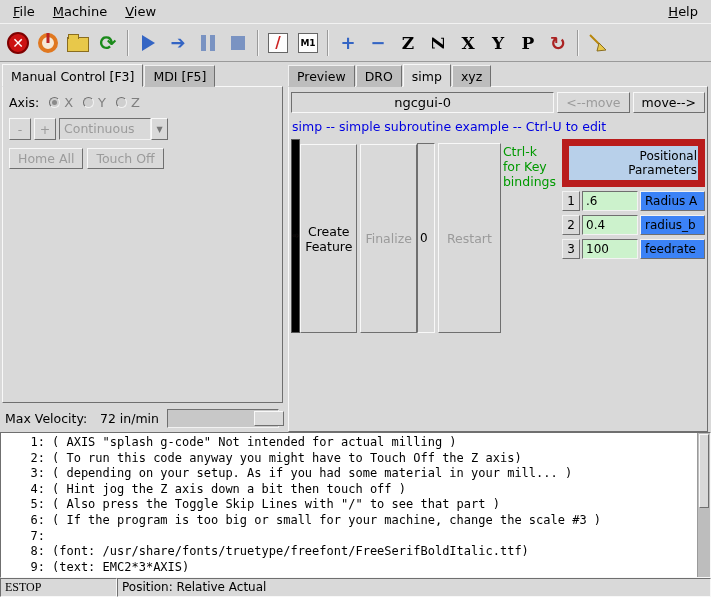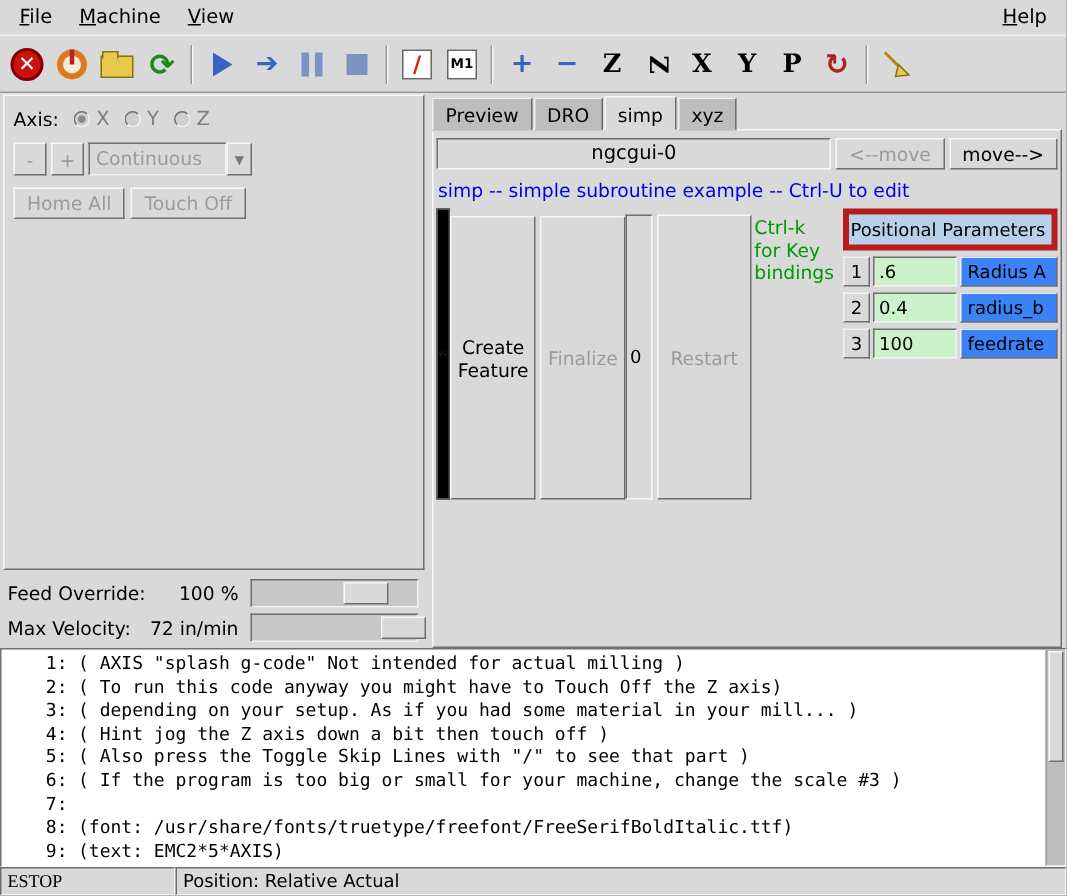--- a/index.html
+++ b/index.html
@@ -77,21 +77,21 @@
   .desc{color:#0000e0;font-size:12.5px;padding:2px 3px 5px;}
   .workrow{display:flex;gap:4px;padding:0 2px;}
   .canvas-col{width:267px;display:flex;}
   .canvas{width:267px;height:194px;background:#000;border:1px solid #555;}
   .feat-row{display:flex;gap:3px;margin-top:5px;}
   .feat-row .btn{flex:1;padding:3px 4px;}
   .restart-row{display:flex;gap:3px;margin-top:4px;}
   .restart-count{width:18px;background:#d9d9d9;text-align:left;padding:1px 2px;font-size:12px;}
   .keyhint{color:#009900;font-size:12.5px;padding:5px 2px 0;}
   .params{flex:1;display:flex;flex-direction:column;}
-  .p-header{background:#b8d0ea;border:4px solid #b91c1c;text-align:left;font-size:12px;padding:3px 1px;}
+  .p-header{background:#b8d0ea;border:7px solid #b91c1c;text-align:right;font-size:12px;padding:3px 1px;}
   .p-row{display:grid;grid-template-columns:18px 56px 1fr;gap:2px;margin-top:4px;}
   .p-num{background:#d9d9d9;border:1px solid;border-color:#f2f2f2 #6f6f6f #6f6f6f #f2f2f2;text-align:center;font-size:12px;padding:2px 0;}
   .p-val{background:#ccf2cc;border:1px solid;border-color:#6f6f6f #f2f2f2 #f2f2f2 #6f6f6f;font-size:12px;padding:2px 3px;width:100%;font-family:inherit;}
   .p-name{background:#3b82f6;border:1px solid;border-color:#f2f2f2 #6f6f6f #6f6f6f #f2f2f2;font-size:12px;padding:2px 4px;}
   
   .gcode{height:146px;background:#fff;border:1px solid;border-color:#6f6f6f #f8f8f8 #f8f8f8 #6f6f6f;
     font-family:"DejaVu Sans Mono","Liberation Mono",monospace;font-size:12px;line-height:15.6px;
     padding:2px 0;position:relative;overflow:hidden;}
   .gline{display:flex;white-space:pre;}
   .gnum{width:44px;text-align:right;flex:none;}
@@ -195,20 +195,24 @@
       <svg width="22" height="22">
         <line x1="3" y1="3" x2="13" y2="13" stroke="#b8860b" stroke-width="2"></line>
         <polygon points="12,11 19,18 10,19" fill="#e8c84a" stroke="#8a6d1f"></polygon>
       </svg>
     </div>
   </div>
 
   <div class="main">
 
     <div class="left-col">
+      <div class="tabrow">
+        <div class="tab active">Manual Control [F3]</div>
+        <div class="tab">MDI [F5]</div>
+      </div>
       <div class="tabframe">
         <div class="axis-row">
           <span style="font-size:12.5px;">Axis:</span>
           <span class="radio sel">
               <span class="circ"></span>
               <span>X</span>
             </span>
           <span class="radio">
               <span class="circ"></span>
               <span>Y</span>
@@ -226,27 +230,20 @@
             <div class="carrow raised">▼</div>
           </div>
         </div>
         <div class="home-row">
           <button class="btn disabled">Home All</button>
           <button class="btn disabled">Touch Off</button>
         </div>
       </div>
       <div class="sliders">
         <div class="slider-row">
-          <span class="slider-label">Feed Override:</span>
-          <span class="slider-value">100 %</span>
-          <div class="scale">
-              <div class="handle" style="left:55%;"></div>
-            </div>
-        </div>
-        <div class="slider-row">
           <span class="slider-label">Max Velocity:</span>
           <span class="slider-value">72 in/min</span>
           <div class="scale">
               <div class="handle" style="left:78%;"></div>
             </div>
         </div>
       </div>
     </div>
 
     <div class="right-col">
@@ -308,21 +305,21 @@
 
   <div class="gcode">
     <div class="gline"><span class="gnum">1:</span><span class="gtext">( AXIS "splash g-code" Not intended for actual milling )</span></div>
     <div class="gline"><span class="gnum">2:</span><span class="gtext">( To run this code anyway you might have to Touch Off the Z axis)</span></div>
     <div class="gline"><span class="gnum">3:</span><span class="gtext">( depending on your setup. As if you had some material in your mill... )</span></div>
     <div class="gline"><span class="gnum">4:</span><span class="gtext">( Hint jog the Z axis down a bit then touch off )</span></div>
     <div class="gline"><span class="gnum">5:</span><span class="gtext">( Also press the Toggle Skip Lines with "/" to see that part )</span></div>
     <div class="gline"><span class="gnum">6:</span><span class="gtext">( If the program is too big or small for your machine, change the scale #3 )</span></div>
     <div class="gline"><span class="gnum">7:</span><span class="gtext"></span></div>
     <div class="gline"><span class="gnum">8:</span><span class="gtext">(font: /usr/share/fonts/truetype/freefont/FreeSerifBoldItalic.ttf)</span></div>
-    <div class="gline"><span class="gnum">9:</span><span class="gtext">(text: EMC2*5*AXIS)</span></div>
+    <div class="gline"><span class="gnum">9:</span><span class="gtext">(text: EMC2*3*AXIS)</span></div>
     <div class="vscroll">
         <div class="thumb"></div>
       </div>
   </div>
 
   <div class="statusbar">
     <div class="scell c1">ESTOP</div>
     <div class="scell c3">Position: Relative Actual</div>
   </div>
 

